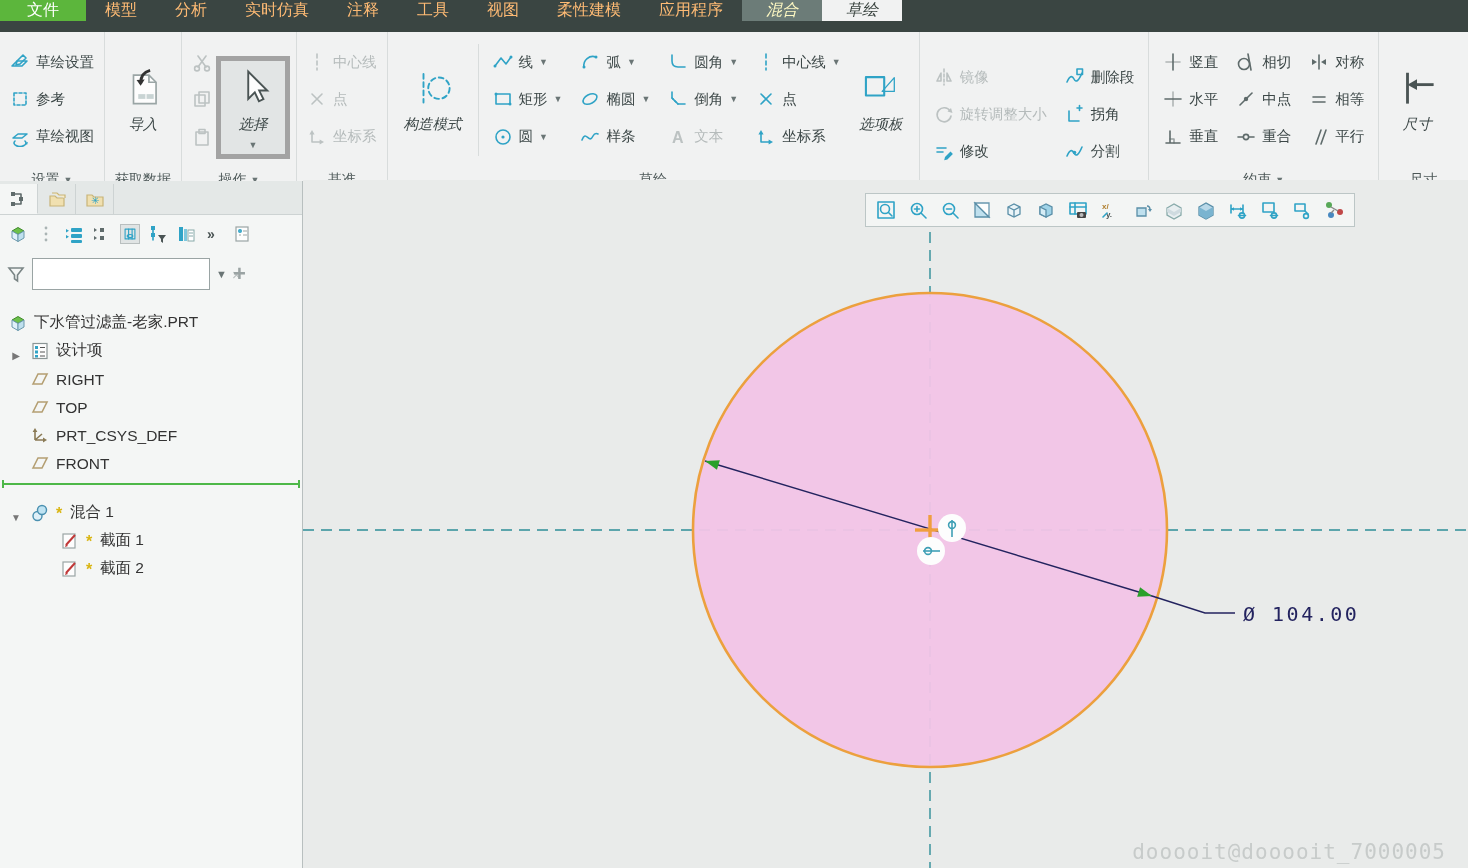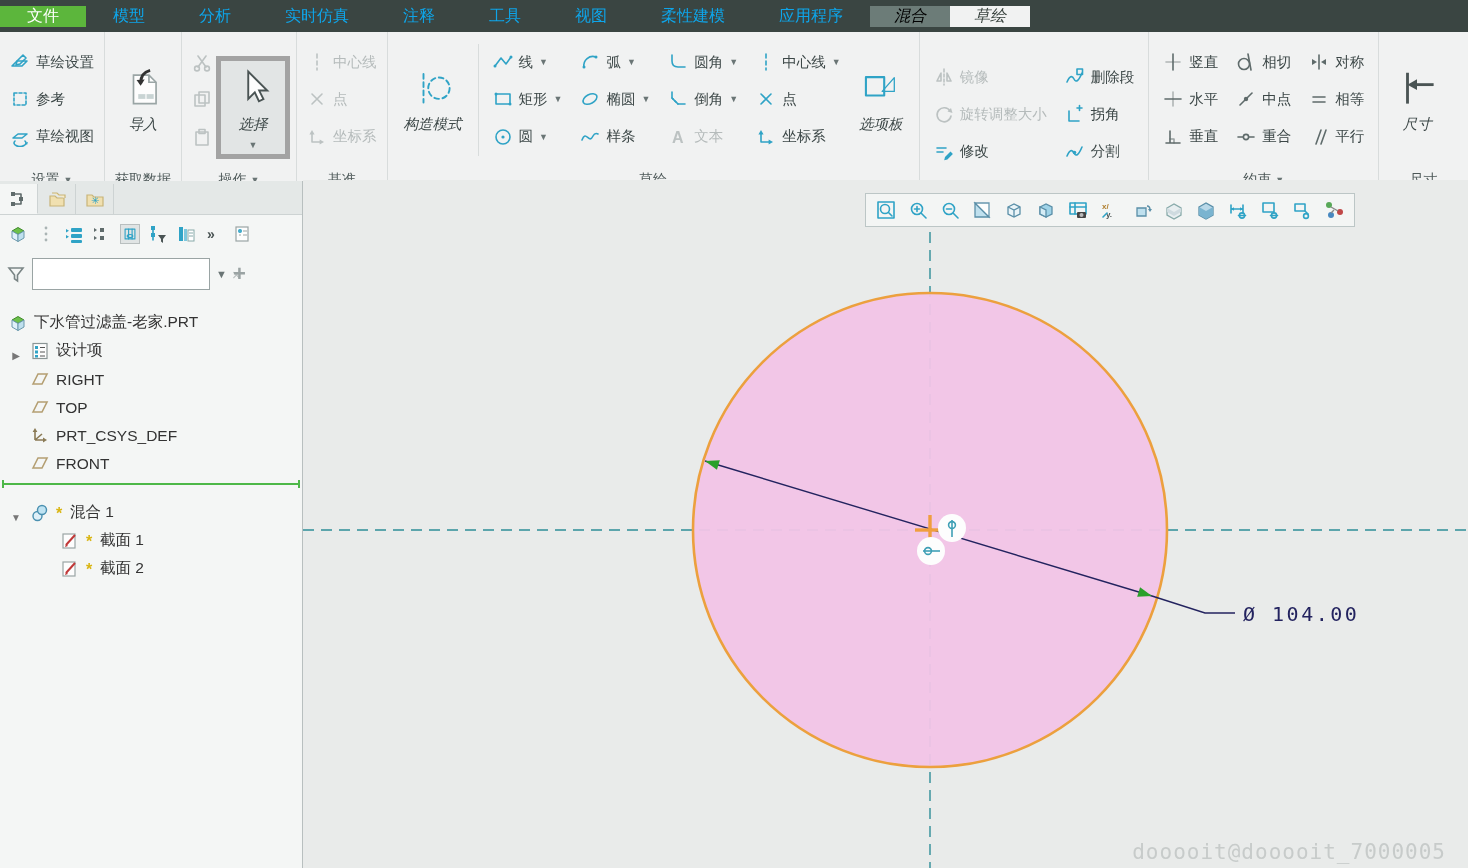--- a/index.html
+++ b/index.html
@@ -2,26 +2,26 @@
 <html><head>
 <meta charset="utf-8">
 <style>
   * { margin:0; padding:0; box-sizing:border-box; }
   html,body { width:1468px; height:868px; overflow:hidden;
     font-family:"Liberation Sans","DejaVu Sans",sans-serif; }
   #app { position:relative; width:1468px; height:868px; background:#e9ebea; }
 
   
   #menubar { position:absolute; left:0; top:0; width:1468px; height:32px;
-    background:#3a4542; display:flex; align-items:center; }
+    background:#3a4542; display:flex; align-items:flex-start; }
   .menu-file { width:86px; background:#5cb63c; color:#fff; font-size:16px;
     display:flex; align-items:center; justify-content:center; cursor:default; }
-  .menu-tab { padding:0 27px; color:#0ea5e9; font-size:16px; display:flex;
+  .menu-tab { padding:0 19px; color:#fdba74; font-size:16px; display:flex;
     align-items:center; cursor:default; }
-  .menu-tab.ctx { background:#6c7c78; font-style:italic; color:#000000; padding:0 24px; }
+  .menu-tab.ctx { background:#6c7c78; font-style:italic; color:#fef9c3; padding:0 24px; }
   .menu-tab.active { background:#f1f2f2; font-style:italic; color:#39433f; padding:0 24px; }
 
   
   #ribbon { position:absolute; left:0; top:32px; width:1468px; height:164px;
     background:#f1f2f2; border-bottom:1px solid #c9cfcf; display:flex; }
   .rgroup { display:flex; flex-direction:column; border-right:1px solid #d8dcdc; height:100%; }
   .rgroup-body { flex:1; display:flex; align-items:center; padding:2px 6px 0 6px; }
   .rgroup-label { height:30px; display:flex; align-items:center; justify-content:center;
     font-size:14px; color:#4d5858; gap:4px; }
   .dropdown-caret { font-size:9px; color:#6a7575; }

